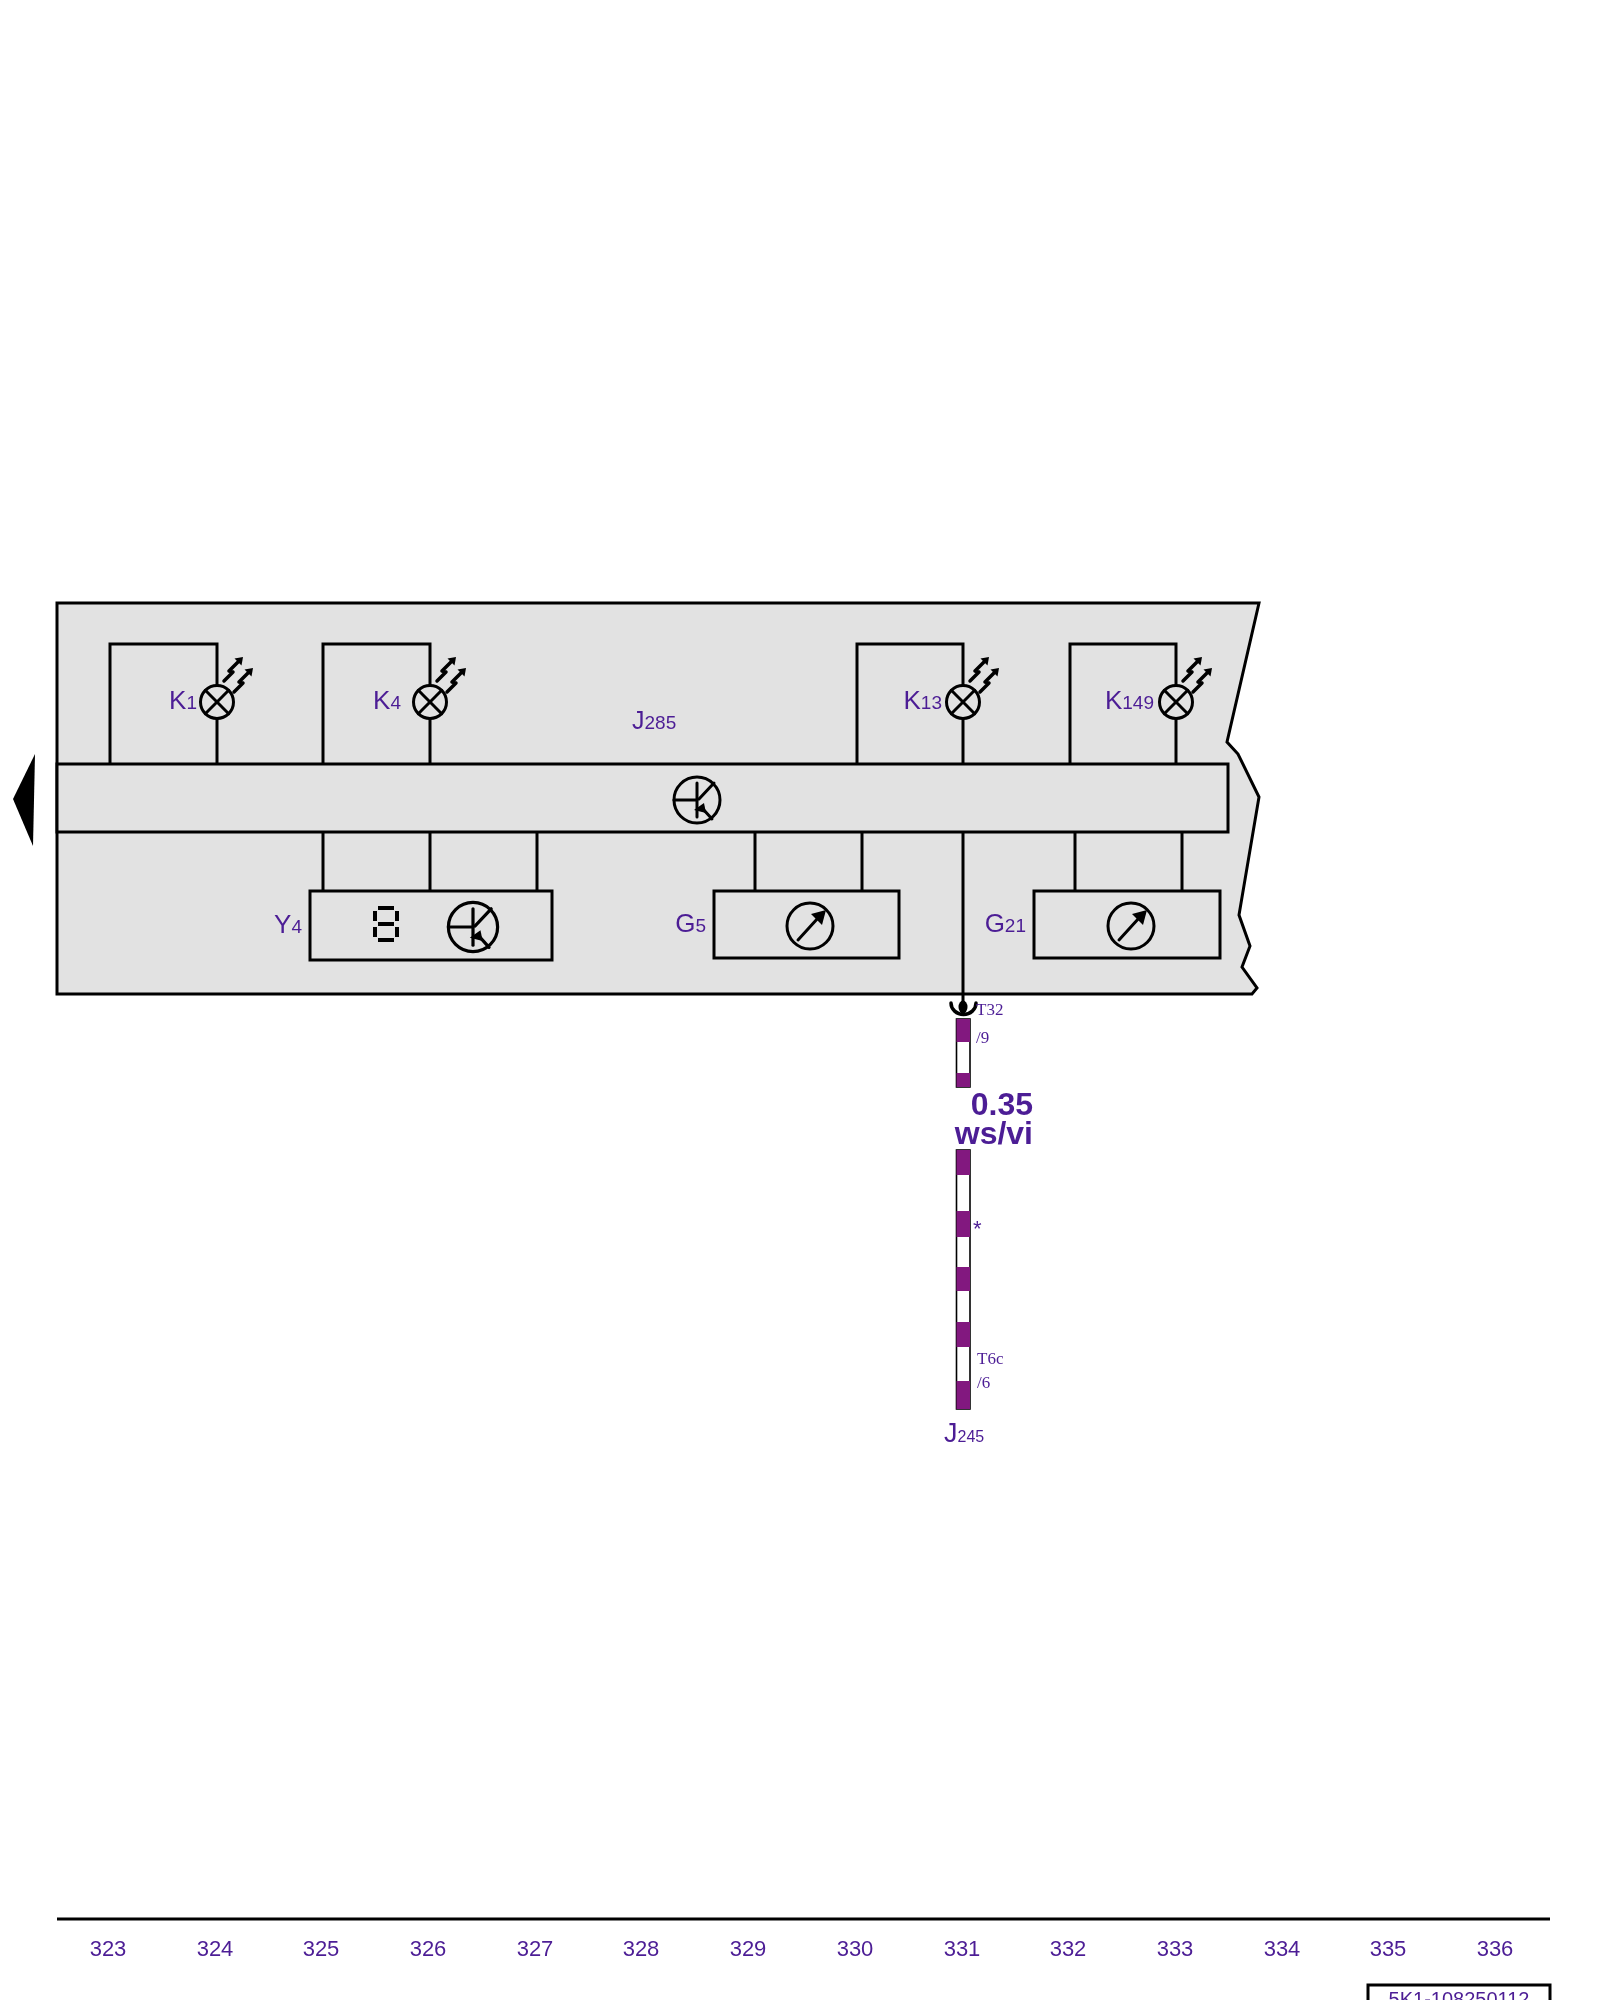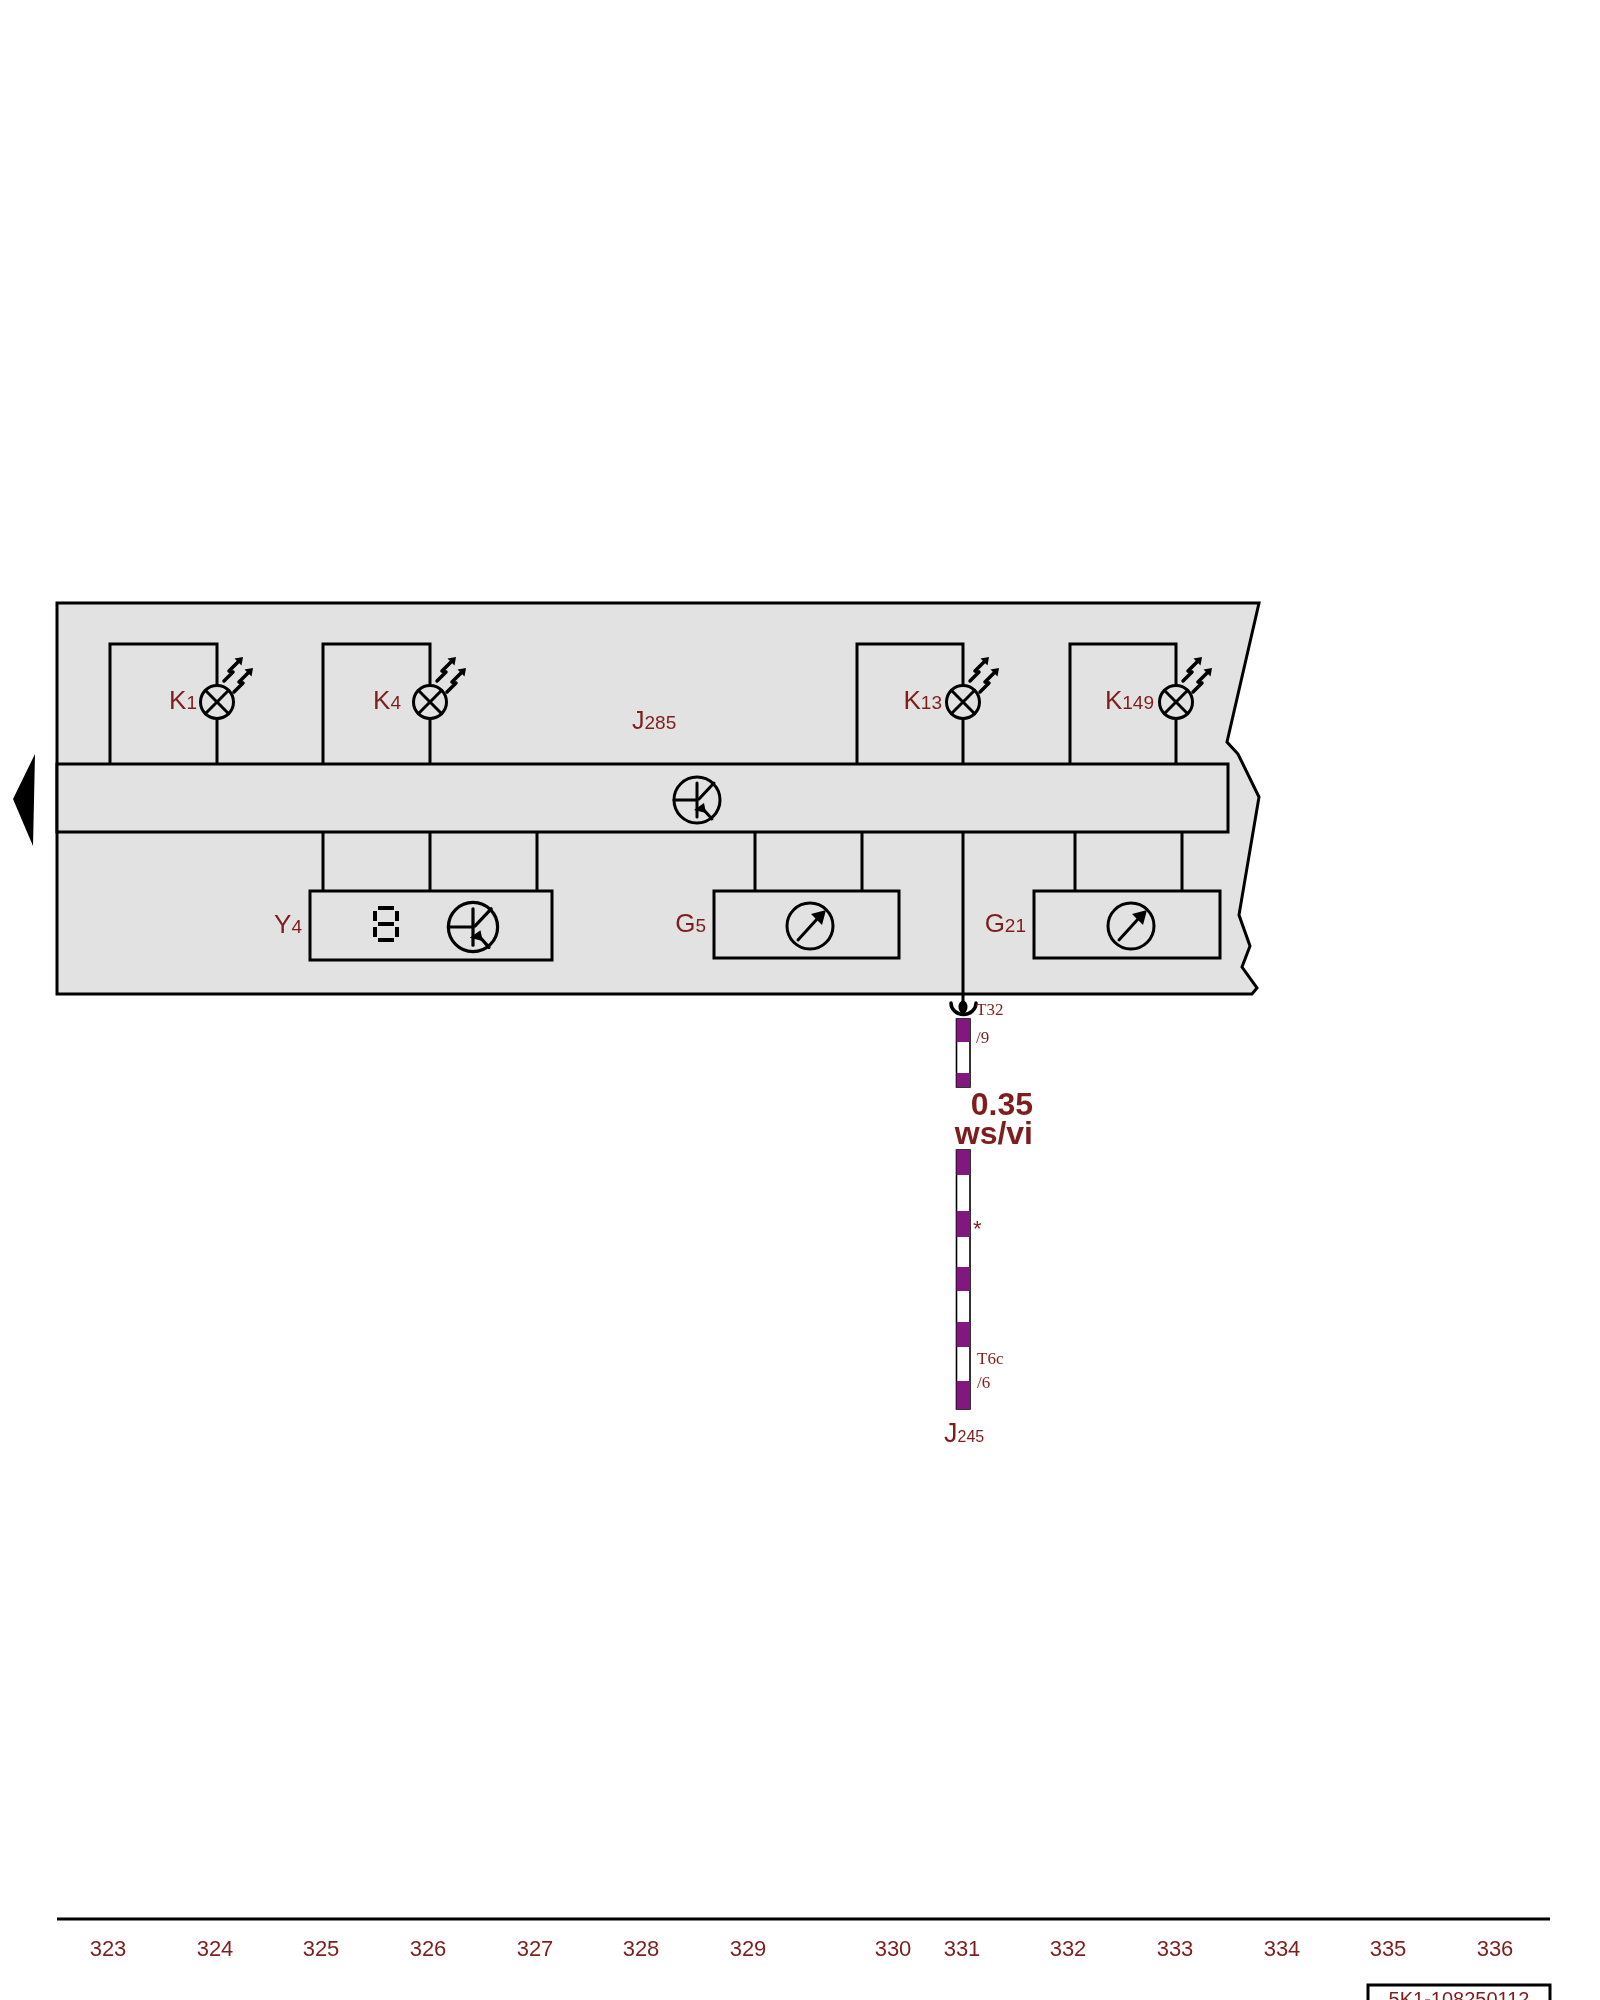--- a/index.html
+++ b/index.html
@@ -1,18 +1,18 @@
 <!DOCTYPE html>
 <html style="--panel-gray: #e2e2e2; --wire-violet: #82187f; --line: #000000;"><head>
 <meta charset="utf-8">
 <style>
   html,body{margin:0;padding:0;background:#fff;}
   .page{
     position:relative;width:1600px;height:2000px;background:#ffffff;
-    overflow:hidden;font-family:"Liberation Sans",sans-serif;color:#7f1d1d;
+    overflow:hidden;font-family:"Liberation Sans",sans-serif;color:#4c1d95;
   }
   svg.diagram{position:absolute;left:0;top:0;}
   
   .panel-shape{fill:var(--panel-gray,#e2e2e2);stroke:#000;stroke-width:3;stroke-linejoin:miter;}
   .box{fill:var(--panel-gray,#e2e2e2);stroke:#000;stroke-width:3;}
   .ln{fill:none;stroke:#000;stroke-width:3;}
   .ln4{fill:none;stroke:#000;stroke-width:4;}
   .sym{fill:var(--panel-gray,#e2e2e2);stroke:#000;stroke-width:3;}
   .symln{fill:none;stroke:#000;stroke-width:3;stroke-linecap:round;}
   .boltln{fill:none;stroke:#000;stroke-width:3.5;stroke-linecap:round;stroke-linejoin:round;}
@@ -208,21 +208,21 @@
     <span>J</span><span class="idx">245</span>
   </div>
 
   <div class="lbl scale-num" style="left:68px;">323</div>
   <div class="lbl scale-num" style="left:175px;">324</div>
   <div class="lbl scale-num" style="left:281px;">325</div>
   <div class="lbl scale-num" style="left:388px;">326</div>
   <div class="lbl scale-num" style="left:495px;">327</div>
   <div class="lbl scale-num" style="left:601px;">328</div>
   <div class="lbl scale-num" style="left:708px;">329</div>
-  <div class="lbl scale-num" style="left:853px;">330</div>
+  <div class="lbl scale-num" style="left:815px;">330</div>
   <div class="lbl scale-num" style="left:922px;">331</div>
   <div class="lbl scale-num" style="left:1028px;">332</div>
   <div class="lbl scale-num" style="left:1135px;">333</div>
   <div class="lbl scale-num" style="left:1242px;">334</div>
   <div class="lbl scale-num" style="left:1348px;">335</div>
   <div class="lbl scale-num" style="left:1455px;">336</div>
 
   <div class="lbl code" style="left:1368px;top:1988px;">5K1-108250112</div>
 
 </div>

